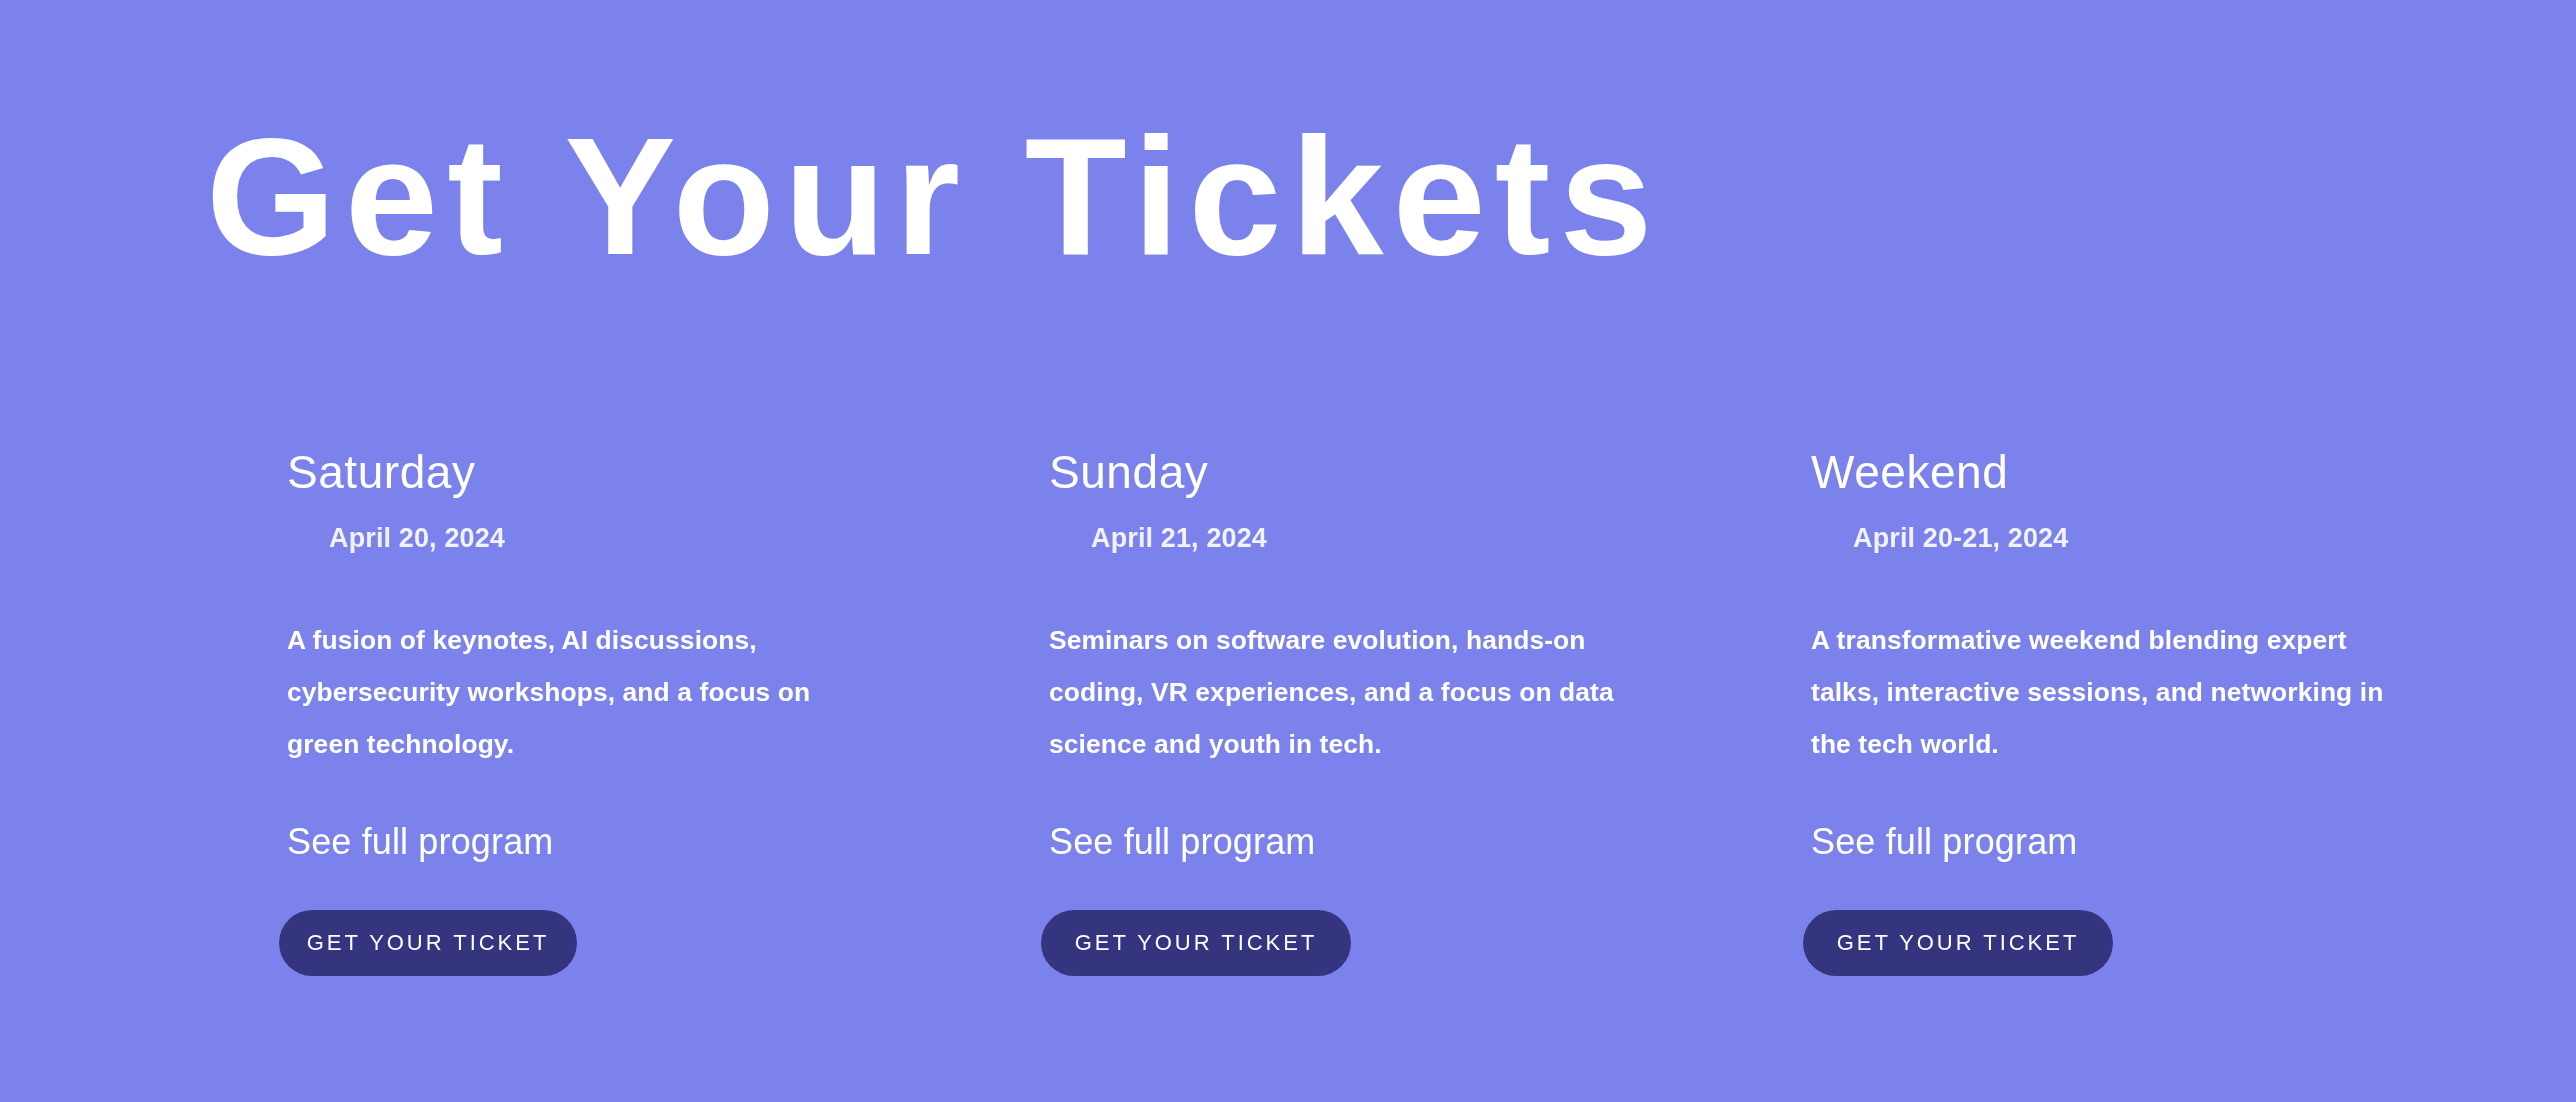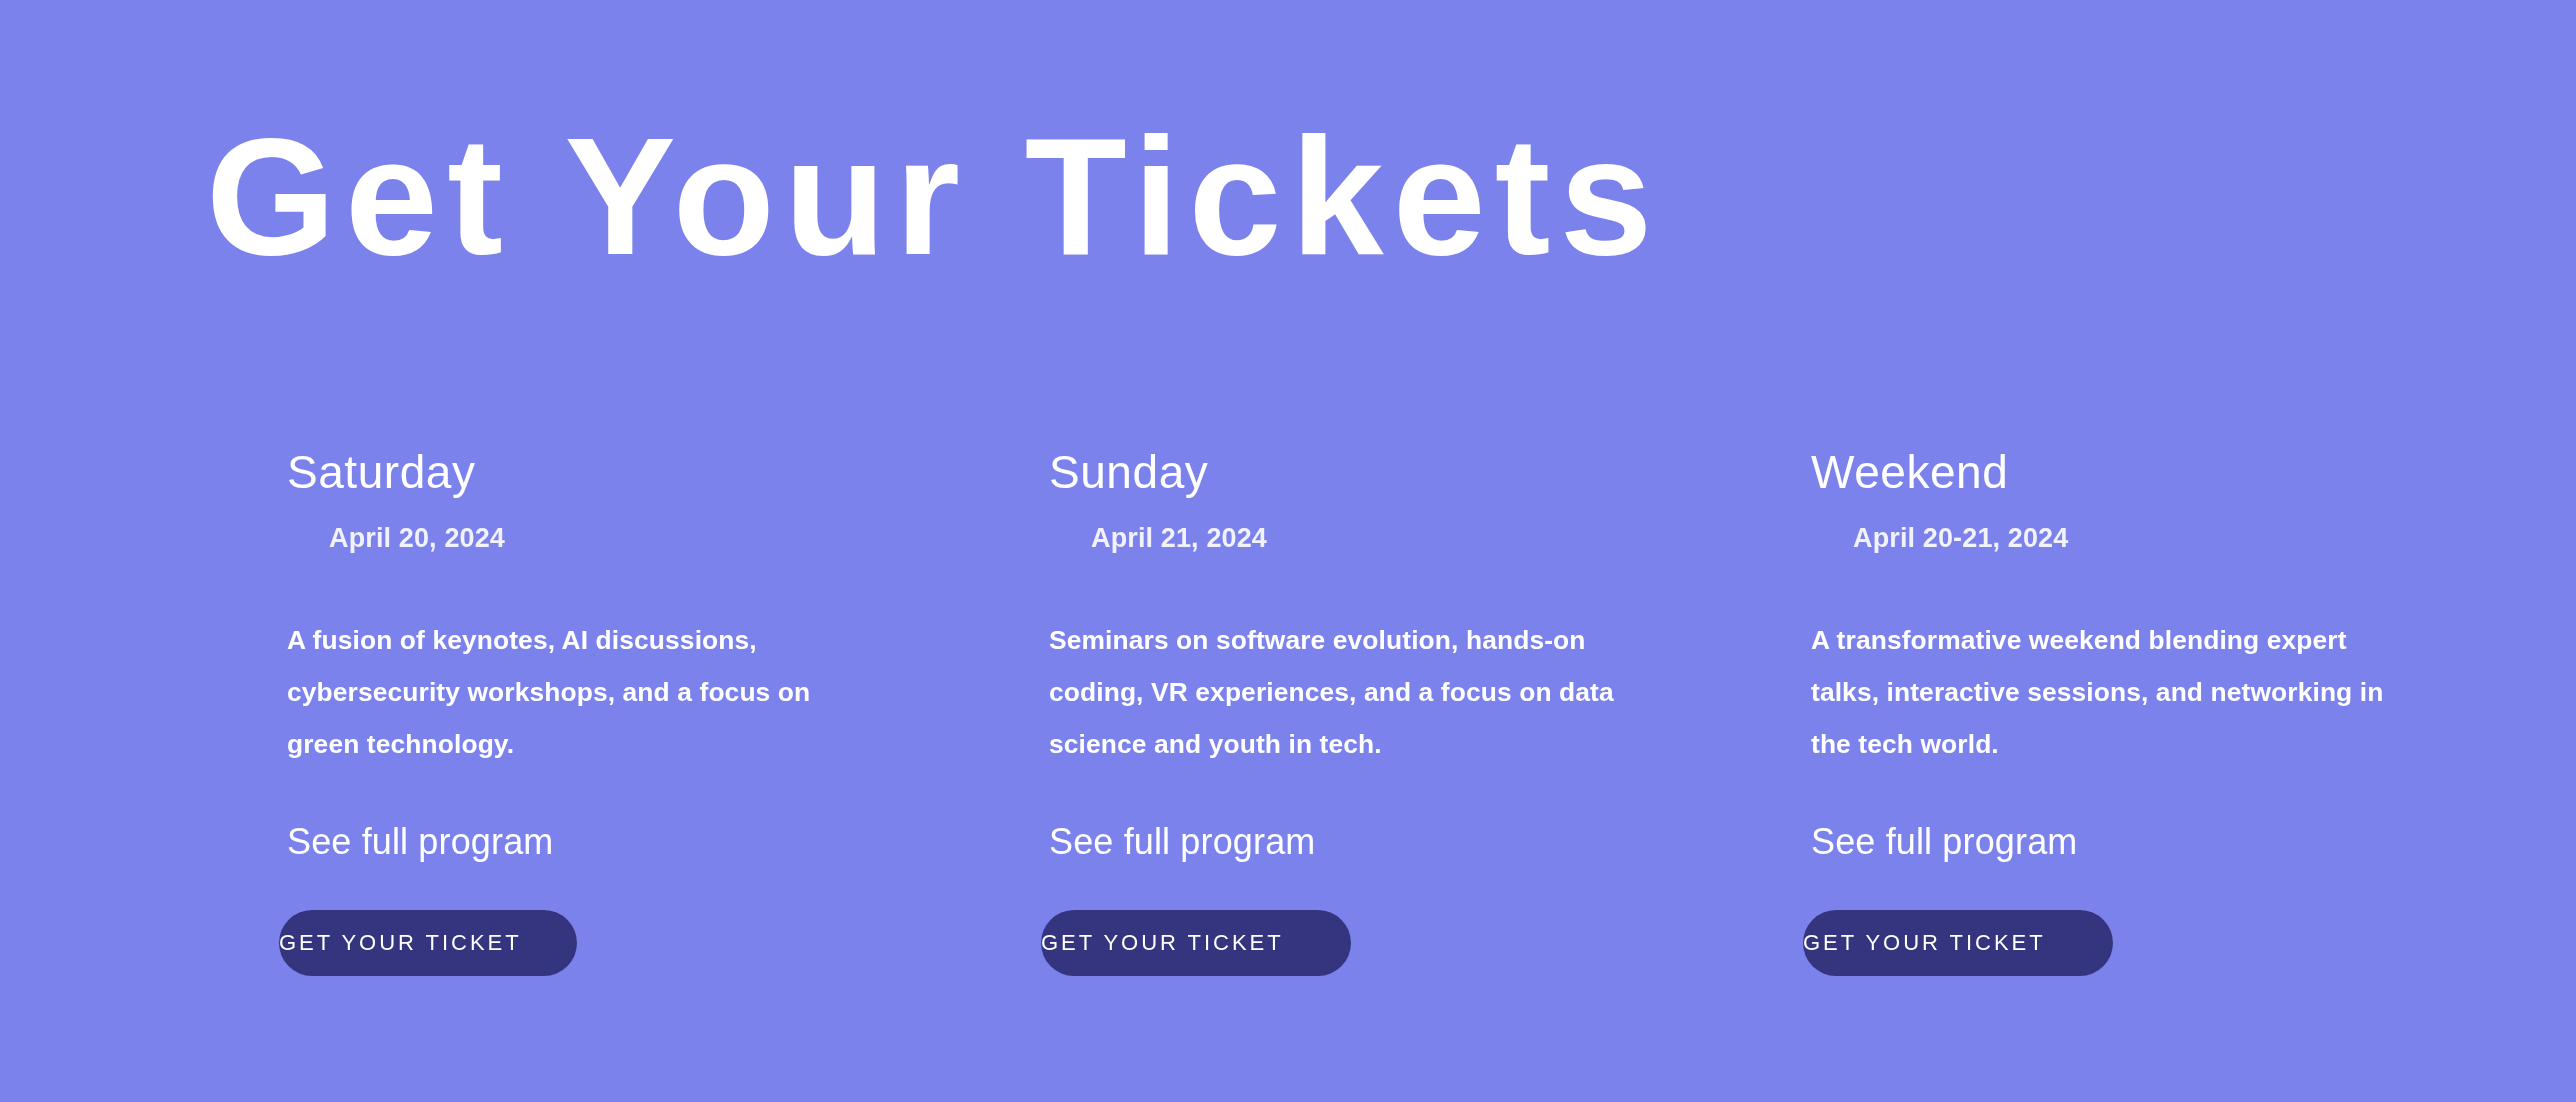--- a/index.html
+++ b/index.html
@@ -101,21 +101,21 @@
     border: none;
     border-radius: 33px;
     background: #35357f;
     color: #ffffff;
     font-family: "Liberation Sans", "DejaVu Sans", sans-serif;
     font-size: 22px;
     font-weight: 400;
     letter-spacing: 0.135em;
     text-transform: uppercase;
     cursor: pointer;
-    text-align: left;
+    text-align: center;
     line-height: 66px;
     padding: 0;
   }
 
   
   .column:nth-child(2) .col-desc { max-width: 596px; }
   .column:nth-child(3) .col-desc { max-width: 596px; }
   .column:nth-child(2) .ticket-button { width: 310px; }
   .column:nth-child(3) .ticket-button { width: 310px; }
 </style>

